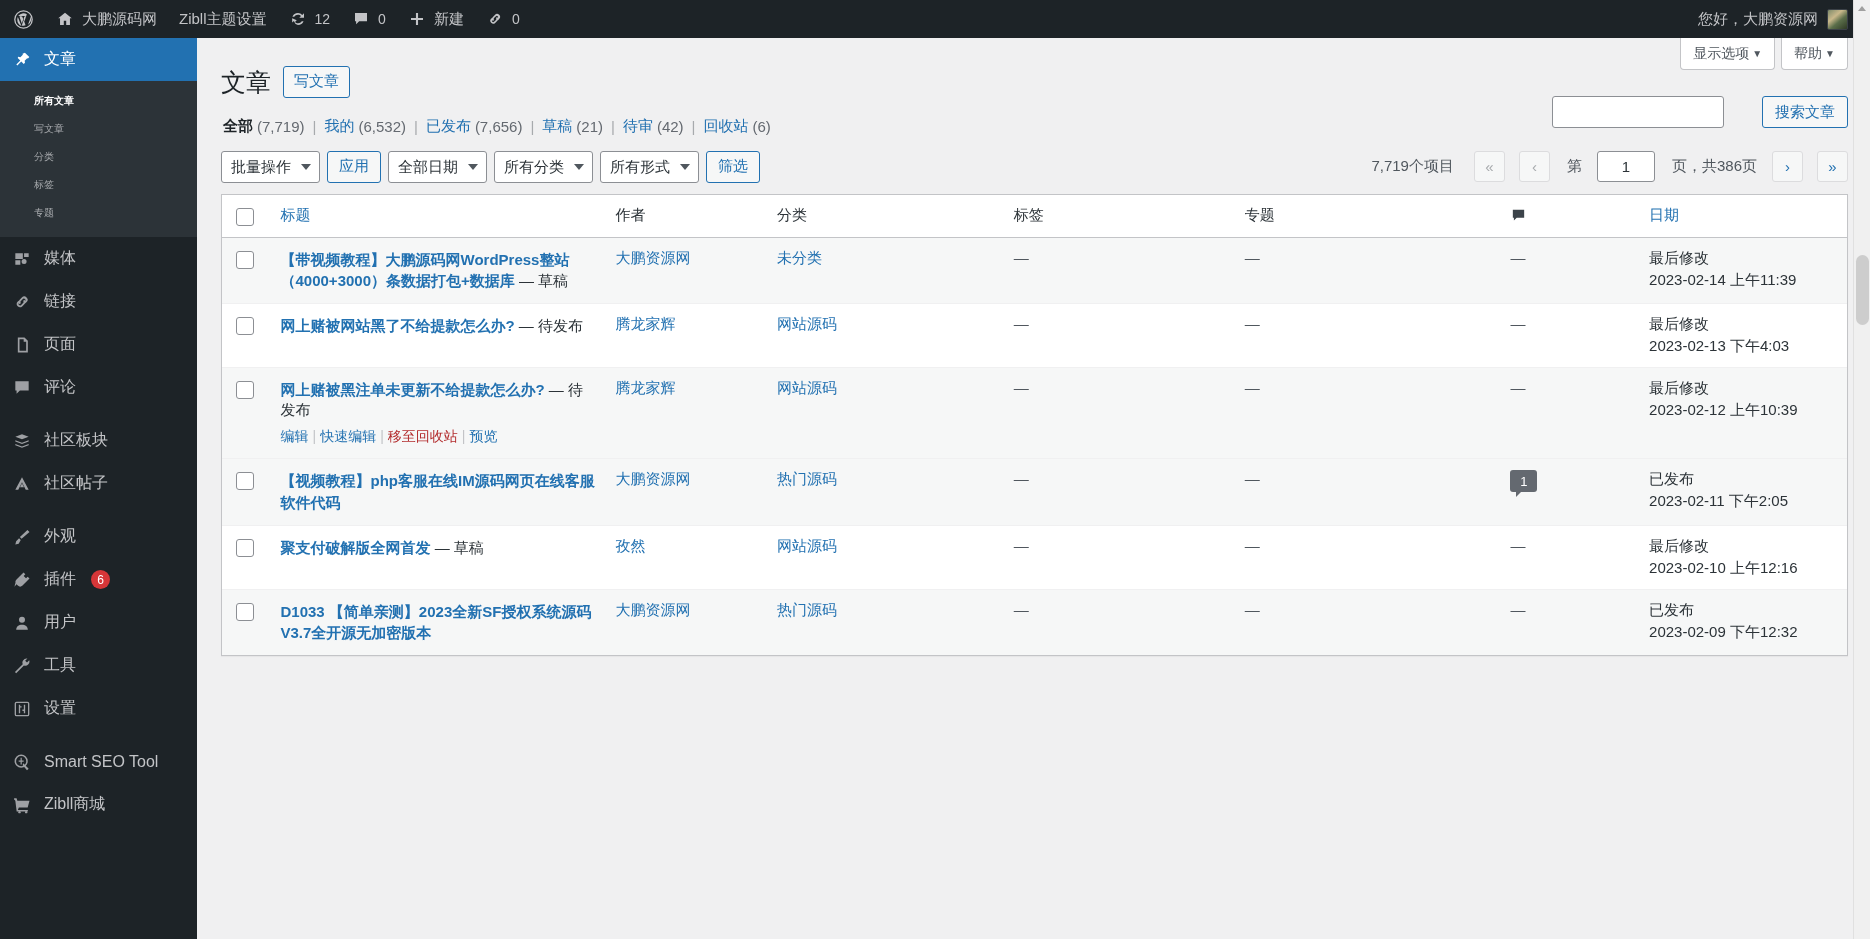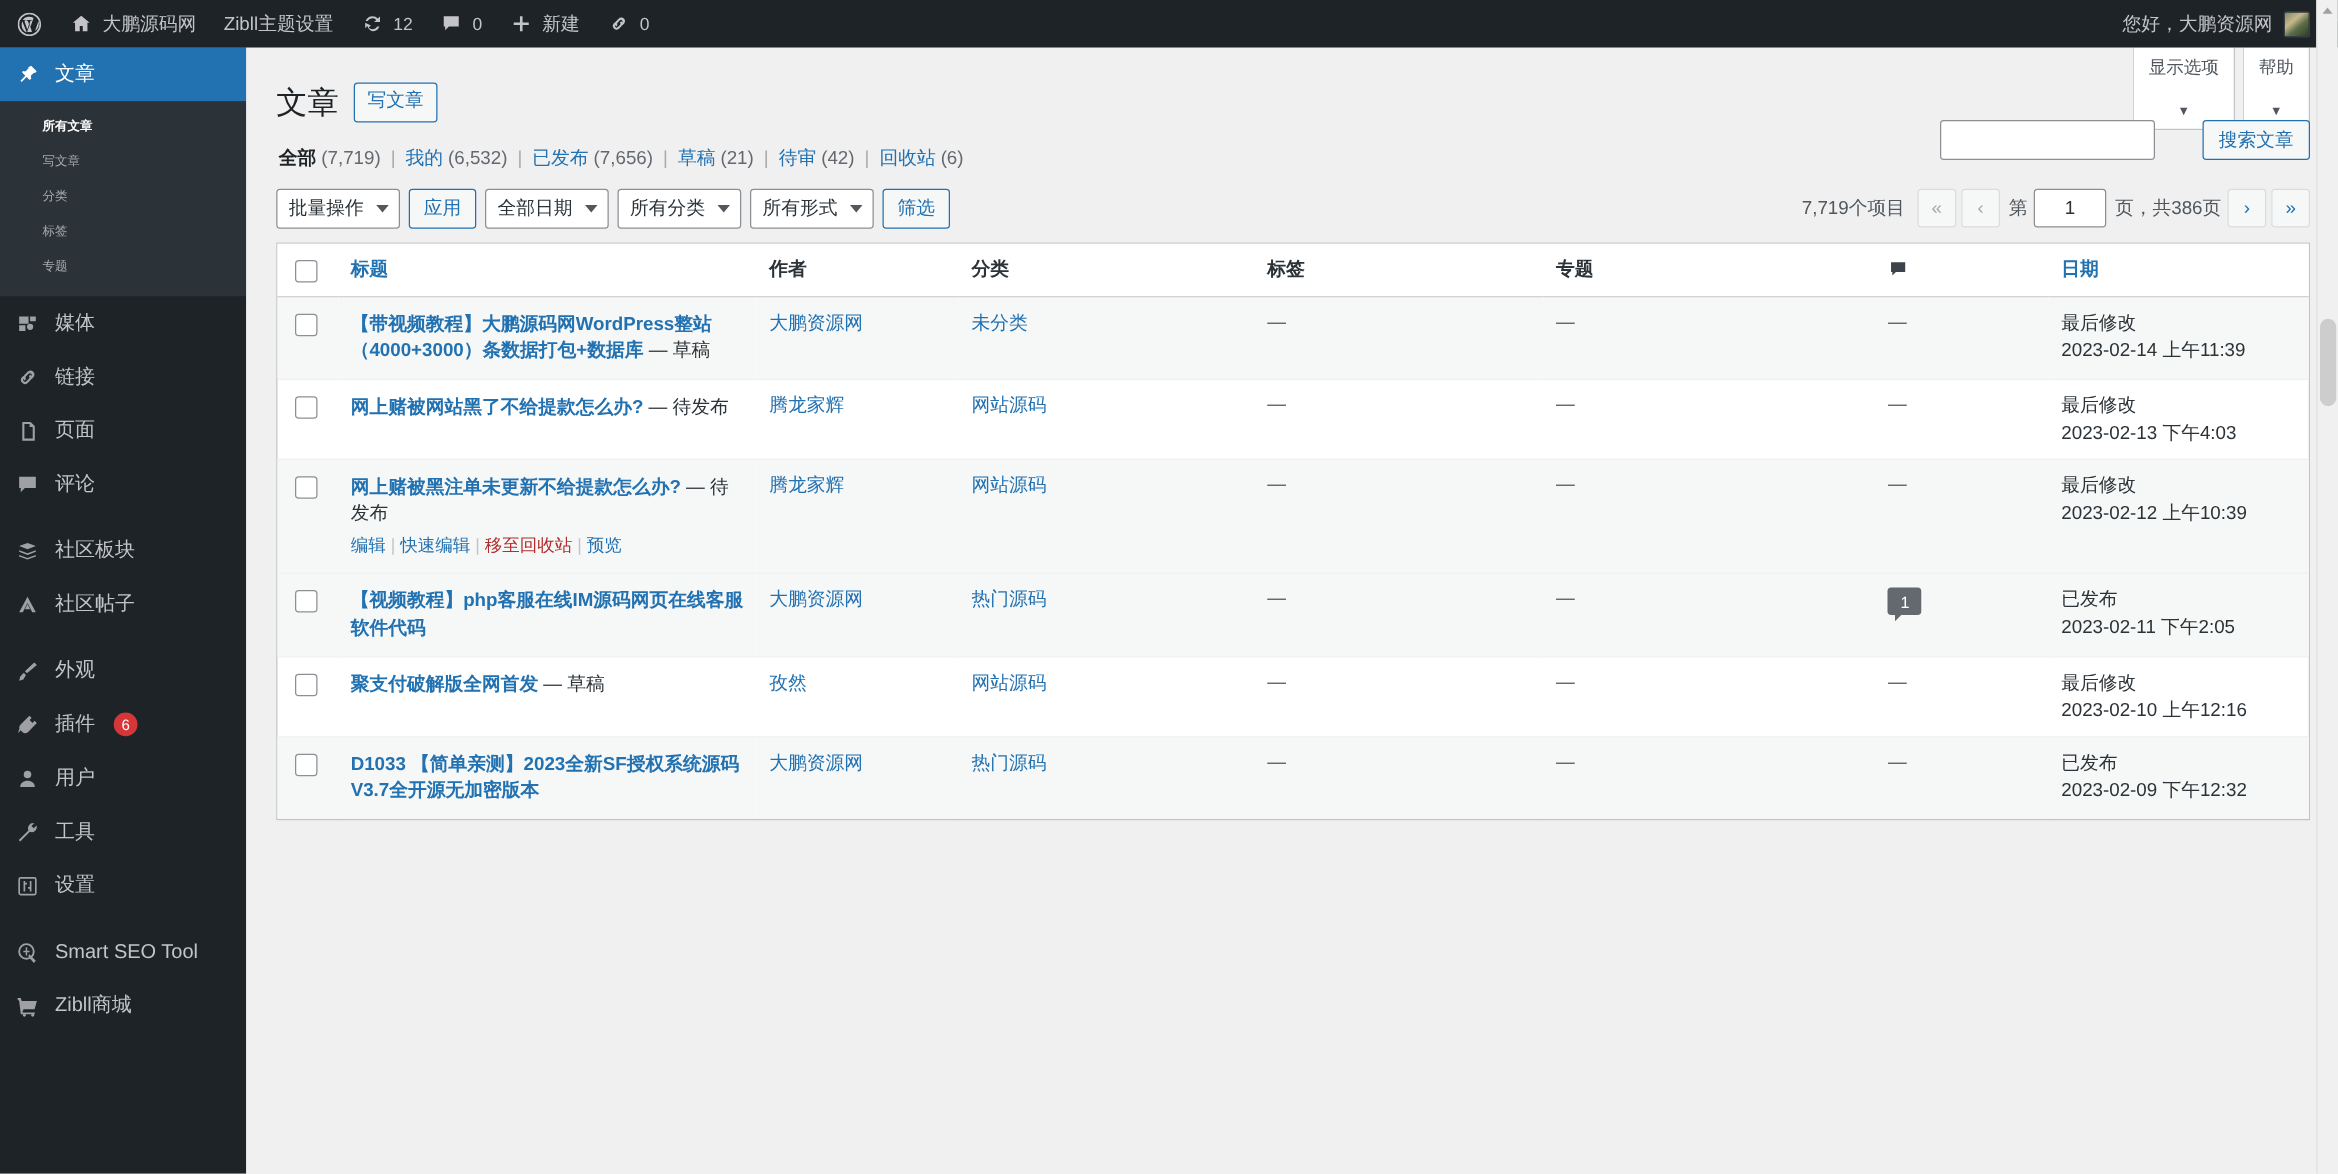--- a/index.html
+++ b/index.html
@@ -78,23 +78,22 @@
     background: #f0f0f1; overflow: hidden;
   }
   #mainpad { padding: 10px 22px 0 24px; position: relative; }
 
   .screen-meta {
     position: absolute; top: 0; right: 22px; display: flex; gap: 6px;
   }
   .meta-btn {
     background: #fff; border: 1px solid #c3c4c7; border-top: none;
     border-radius: 0 0 4px 4px; padding: 6px 12px 7px 12px;
-    font-size: 14px; color: #50575e; display: flex; align-items: center; gap: 21px;
+    font-size: 14px; color: #50575e; display: flex; align-items: center; gap: 3px;
     line-height: 1.3;
-    flex-direction: column;
   }
   .meta-btn .caret { font-size: 10px; color: #50575e; }
 
   .page-head { display: flex; align-items: center; gap: 12px; padding: 18px 0 4px 0; }
   h1.page-title { font-size: 25px; font-weight: 400; color: #1d2327; line-height: 1.3; }
   .btn-addnew {
     border: 1px solid #2271b1; color: #2271b1; background: #f6f7f7;
     border-radius: 3px; padding: 2px 10px 4px 10px; font-size: 15px; line-height: 1.6;
   }
 
@@ -128,21 +127,21 @@
     position: absolute; right: 9px; top: 50%; margin-top: -3px;
     width: 0; height: 0; border-left: 5px solid transparent;
     border-right: 5px solid transparent; border-top: 6px solid #50575e;
     pointer-events: none;
   }
   .btn-secondary {
     border: 1px solid #2271b1; color: #2271b1; background: #f6f7f7;
     border-radius: 3px; height: 32px; padding: 0 11px; font-size: 15px; margin-right: 7px;
   }
 
-  .tn-pages { position: absolute; right: 0; top: 0; display: flex; align-items: center; gap: 4px;
+  .tn-pages { position: absolute; right: 0; top: 0; display: flex; align-items: center; gap: 14px;
     font-size: 15px; color: #50575e; height: 34px; }
   .items-count { margin-right: 6px; color: #50575e; }
   .pg-btn {
     display: inline-flex; align-items: center; justify-content: center;
     width: 31px; height: 31px; border: 1px solid #dcdcde; background: #f6f7f7;
     border-radius: 3px; color: #a7aaad; font-size: 15px;
   }
   .pg-btn.enabled { color: #2271b1; border-color: #dcdcde; }
   .pg-label { color: #50575e; margin: 0 1px 0 3px; }
   .pg-input {
@@ -150,21 +149,21 @@
     background: #fff; text-align: center; font-size: 15px; color: #2c3338;
   }
 
   
   table.wp-list {
     width: 100%; border-collapse: separate; border-spacing: 0; margin-top: 10px;
     background: #fff; border: 1px solid #c3c4c7; border-radius: 0;
     font-size: 15px; box-shadow: 0 1px 1px rgba(0,0,0,.04);
   }
   table.wp-list thead th {
-    text-align: left; padding: 11px 10px; font-weight: 700;
+    text-align: left; padding: 11px 10px; font-weight: 400;
     color: #2c3338; border-bottom: 1px solid #c3c4c7; background: #fff;
     white-space: nowrap;
   }
   th.col-cb, td.col-cb { width: 42px; padding-left: 14px !important; padding-right: 0 !important; }
   th.col-title, td.col-title { width: 290px; }
   th.col-author, td.col-author { width: 140px; }
   th.col-cat, td.col-cat { width: 205px; }
   th.col-tags, td.col-tags { width: 200px; }
   th.col-topic, td.col-topic { width: 230px; }
   th.col-cmt, td.col-cmt { width: 120px; }

